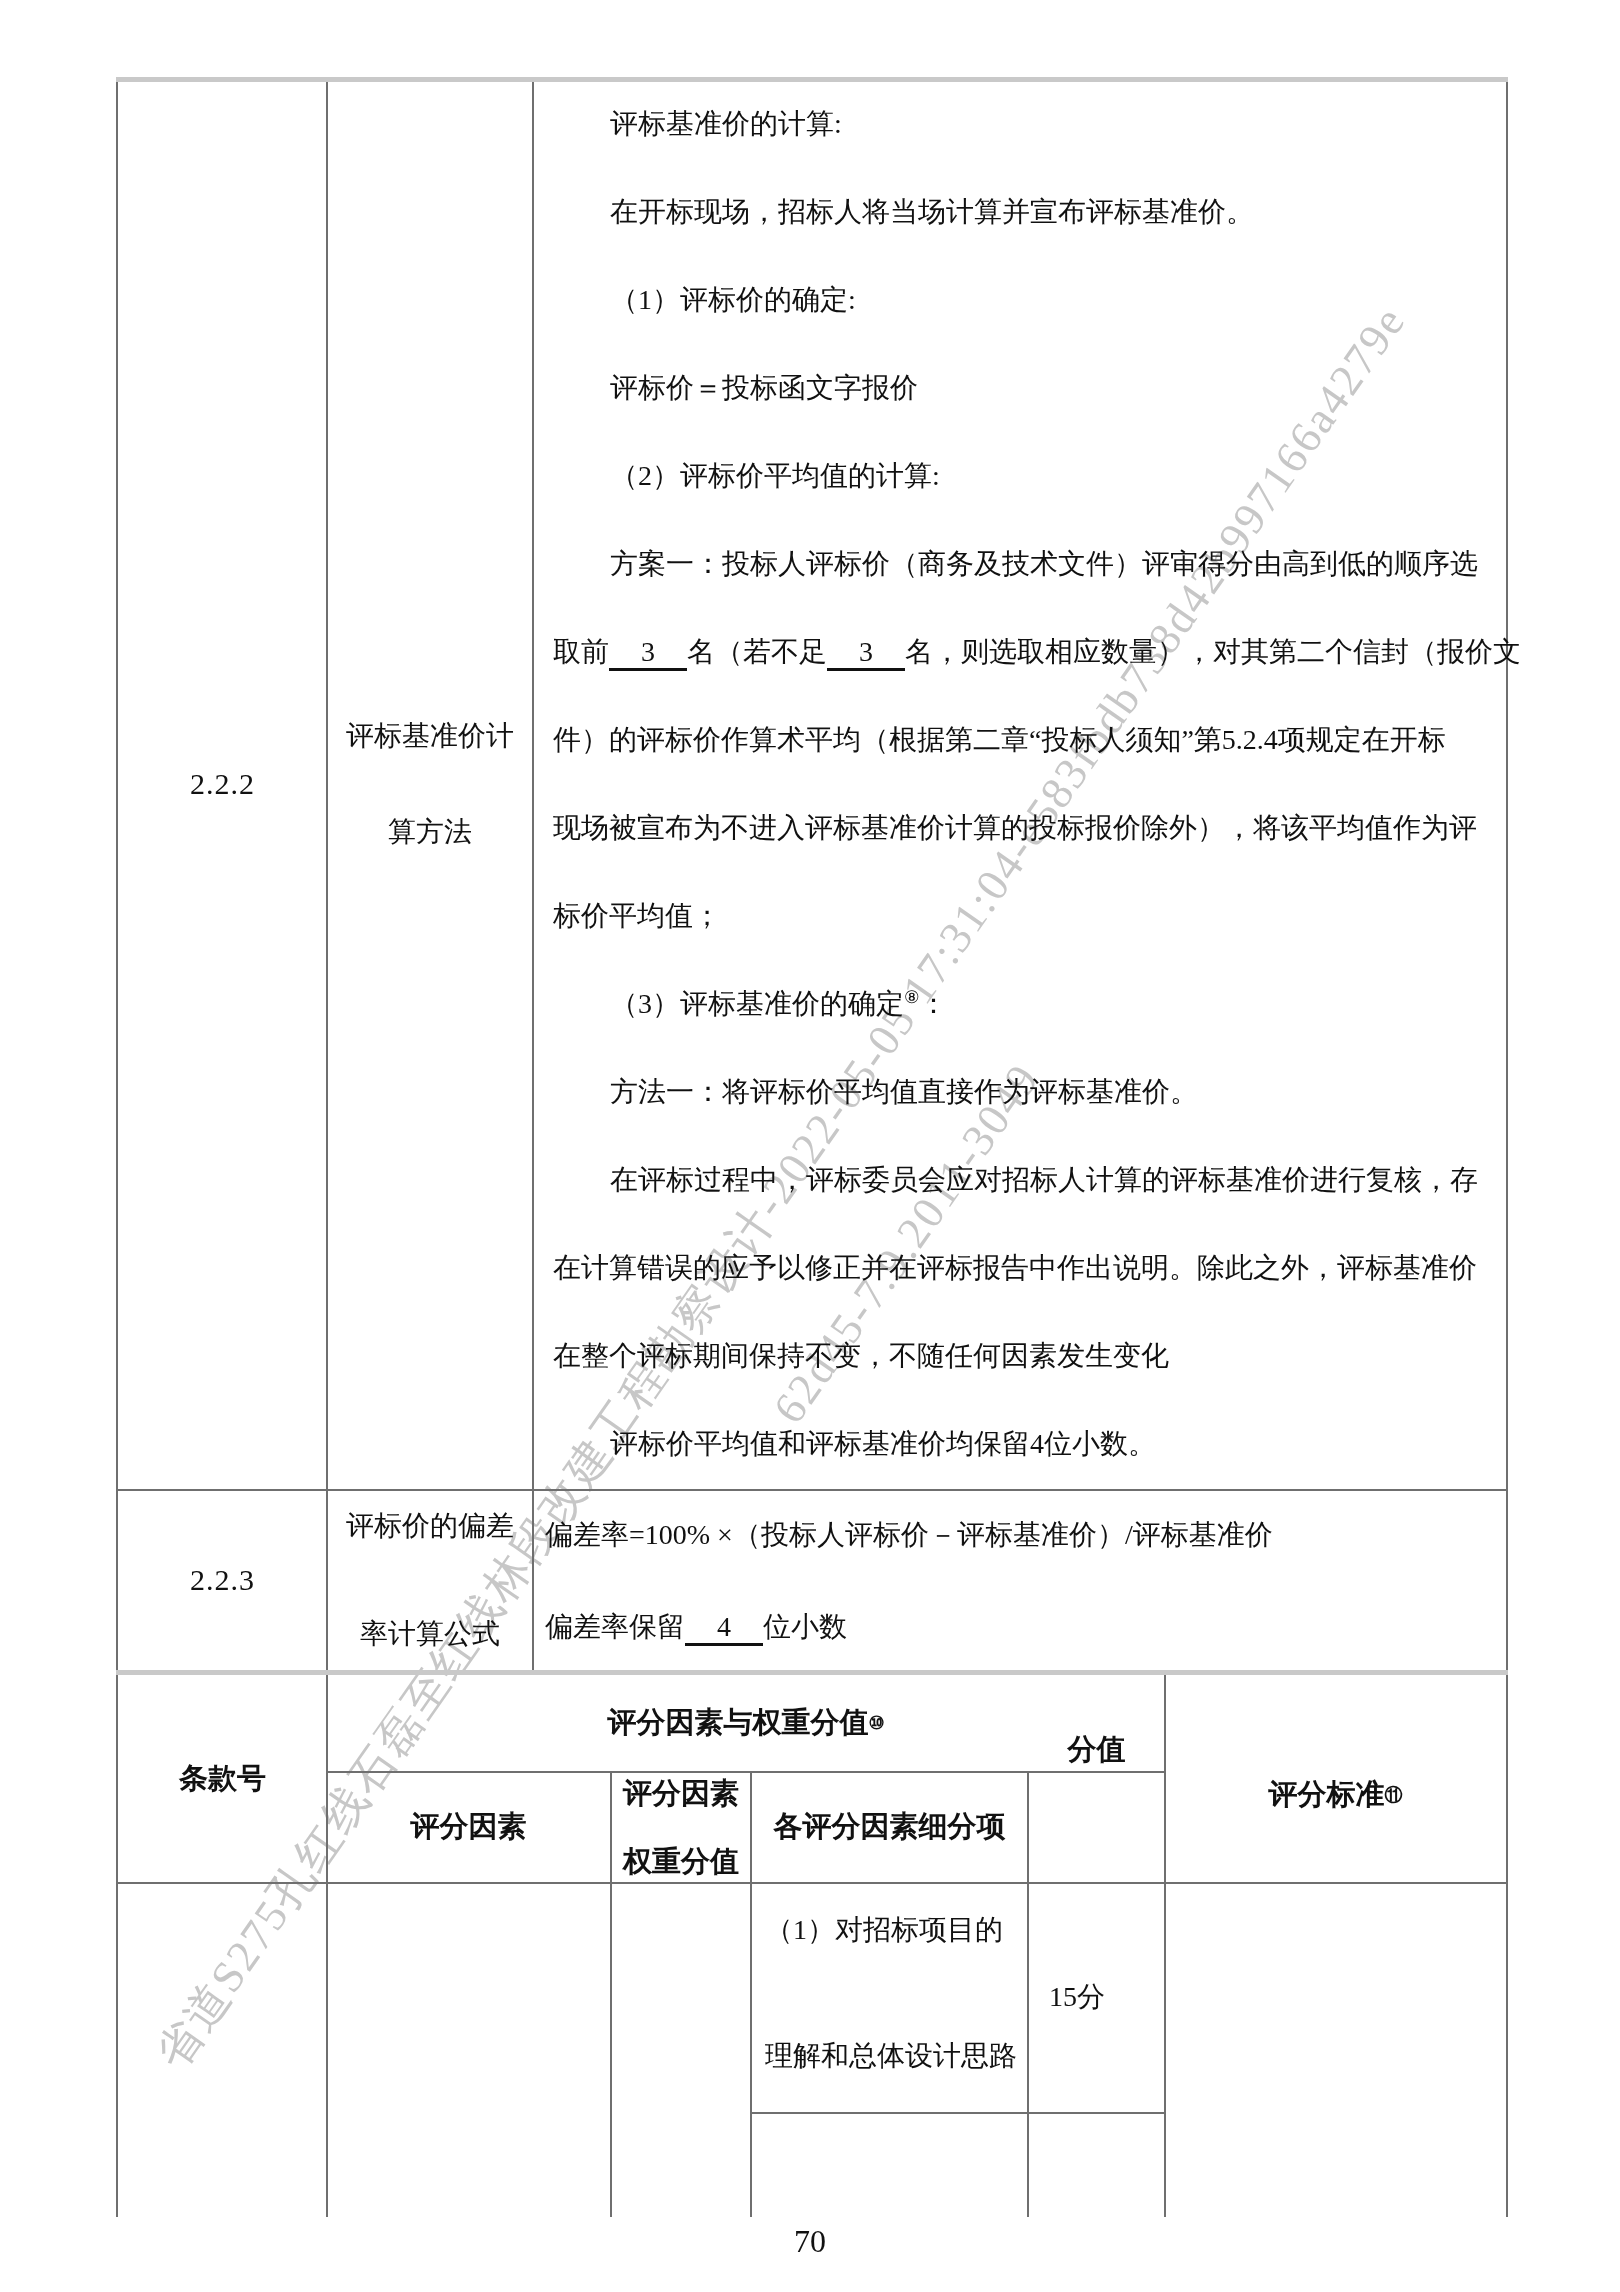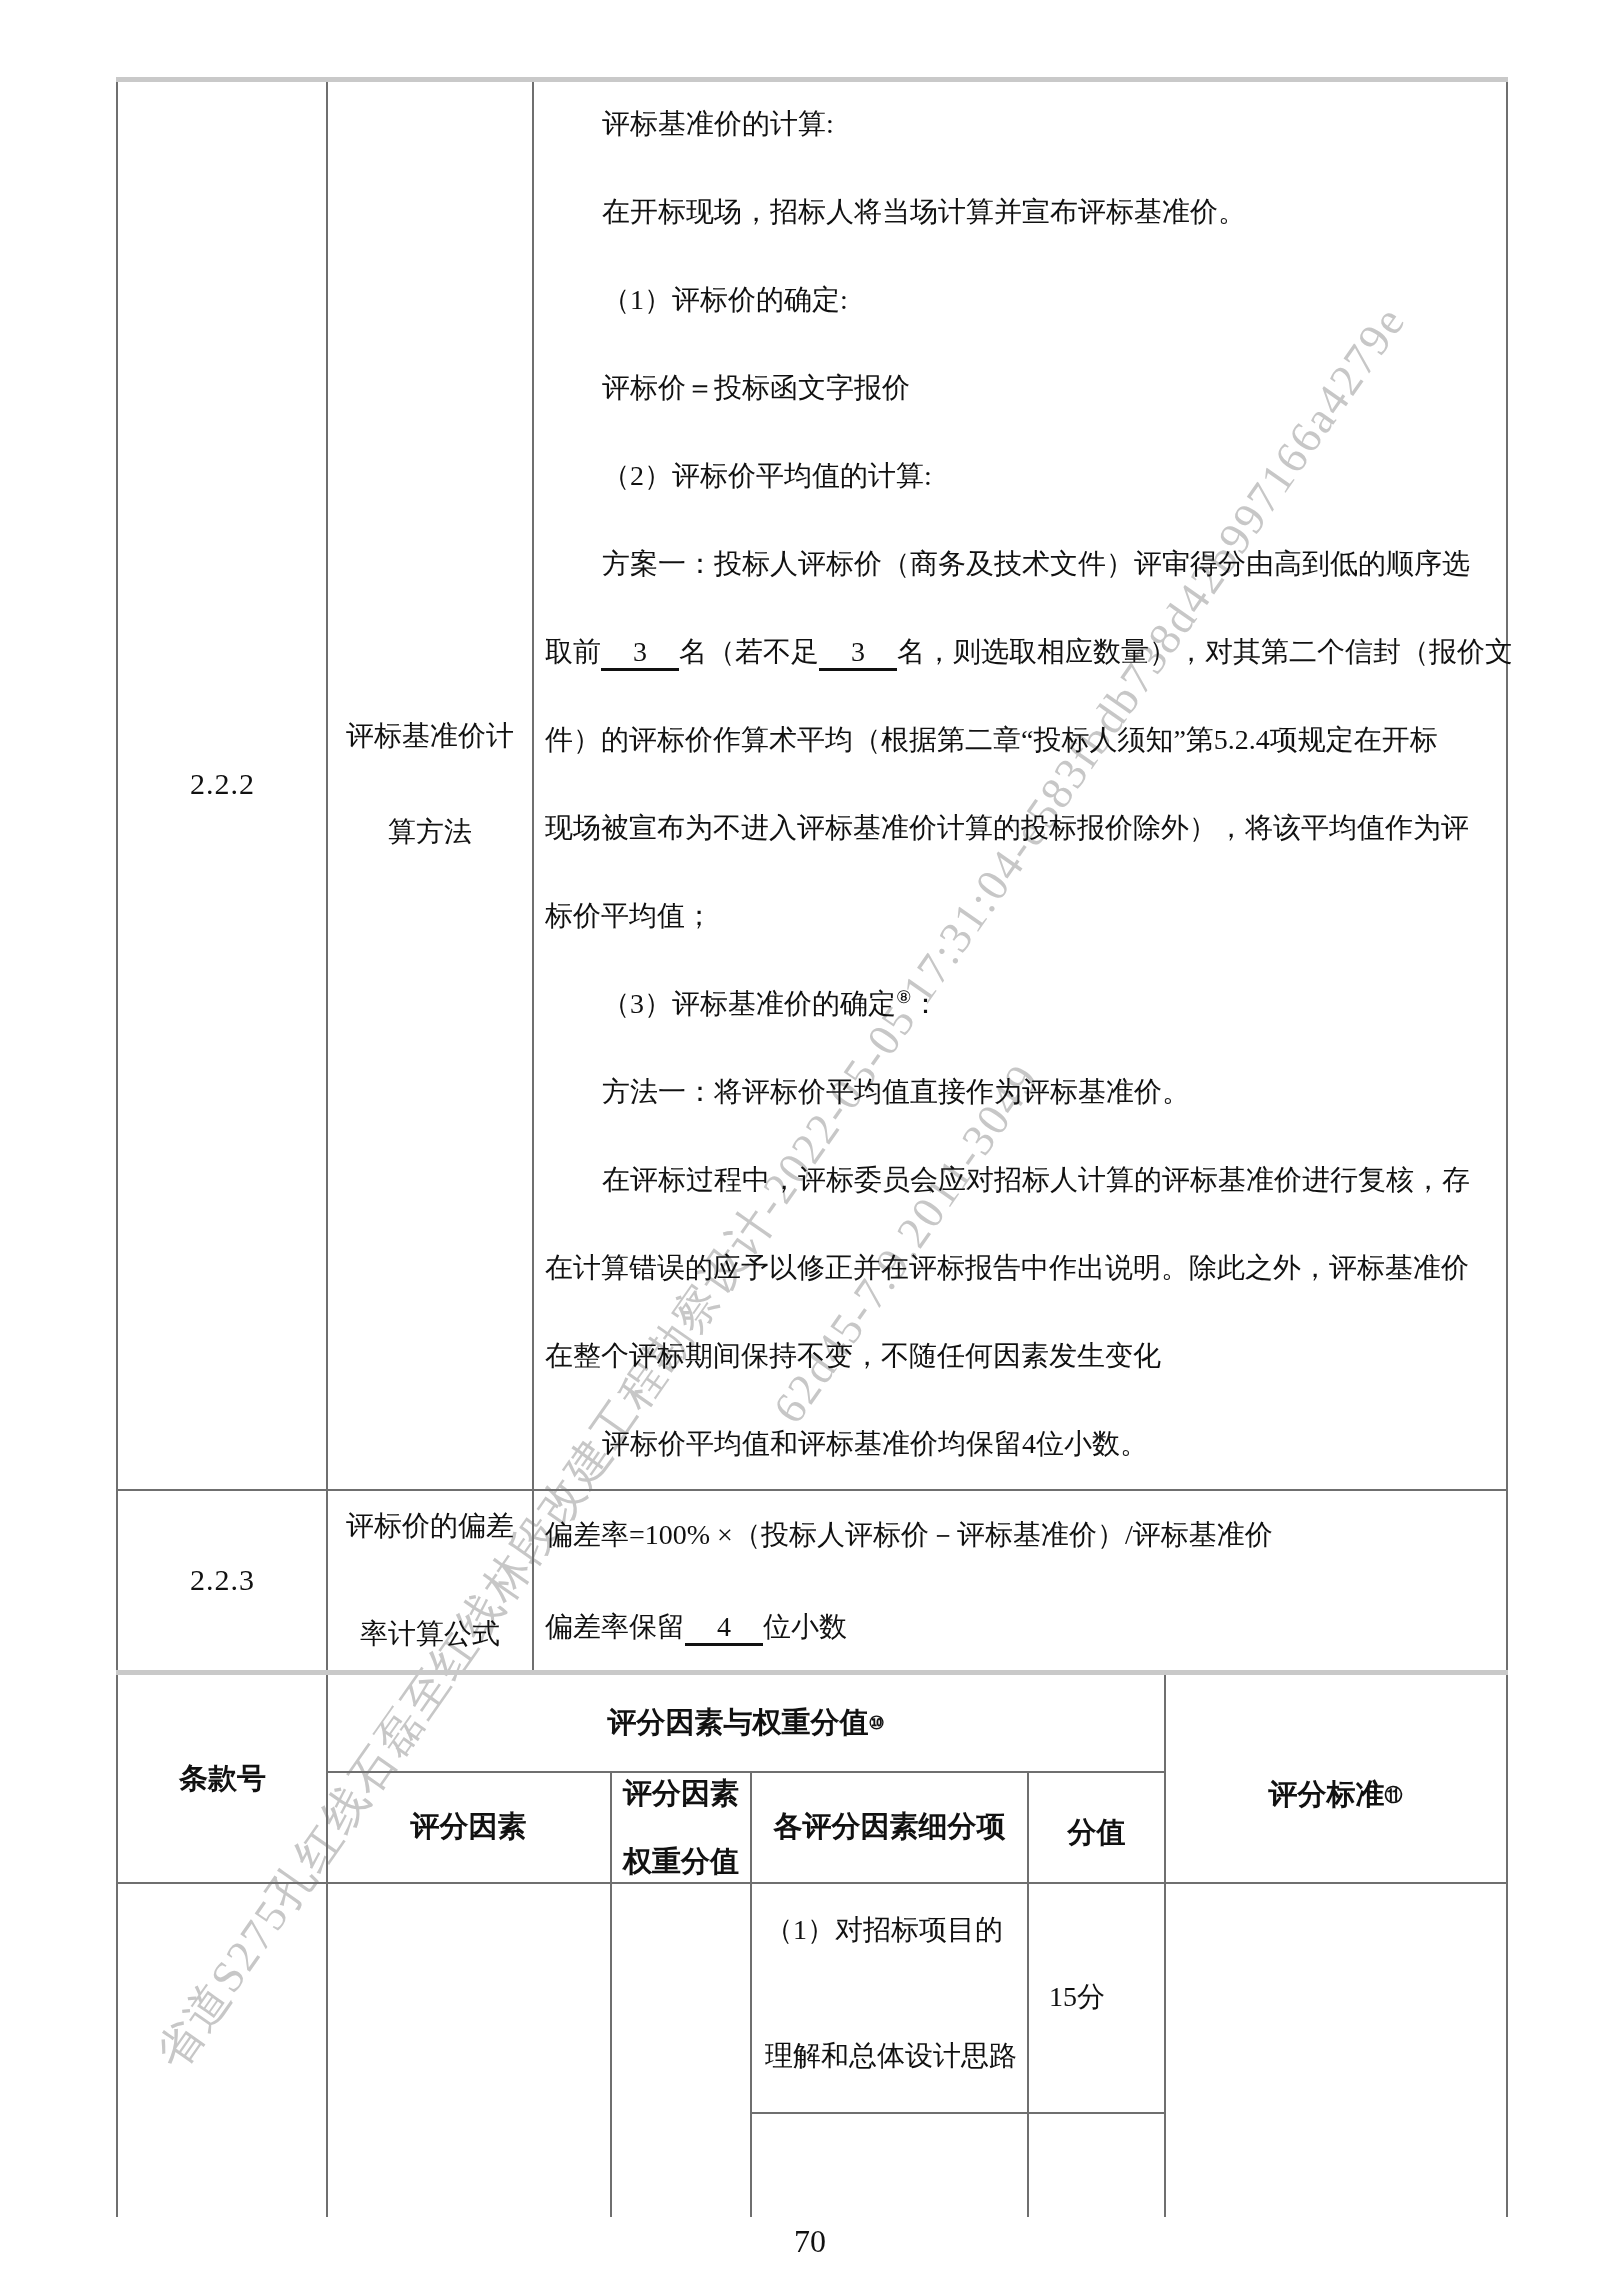--- a/index.html
+++ b/index.html
@@ -33,20 +33,21 @@
   .cell{position:absolute;z-index:3;background:transparent;}
   .center{display:flex;align-items:center;justify-content:center;text-align:center;}
   .vcol{display:flex;flex-direction:column;align-items:center;justify-content:center;text-align:center;gap:12px;}
   .body-txt{font-size:28px;}
   .clause-num{font-size:30px;letter-spacing:1px;}
   .hdr{font-weight:bold;font-size:29px;}
   .lines .ln{
     height:88px;line-height:88px;
     white-space:nowrap;
     font-size:28px;
+    margin-left:8px;
   }
   .lines2 .ln{height:92px;line-height:92px;white-space:nowrap;font-size:28px;}
   .ln.ind{padding-left:57px;}
   .u{
     display:inline-block;
     min-width:78px;
     text-align:center;
     border-bottom:3.9px solid #111;
     line-height:1.1;
   }
@@ -139,21 +140,21 @@
 
   <div class="cell center hdr" style="left:328px;top:1771px;width:281px;height:111px;">评分因素</div>
 
   <div class="cell vcol wtlines" style="left:612px;top:1771px;width:138px;height:111px;">
     <div>评分因素</div>
     <div>权重分值</div>
   </div>
 
   <div class="cell center hdr" style="left:752px;top:1771px;width:275px;height:111px;">各评分因素细分项</div>
 
-  <div class="cell center hdr" style="left:1029px;top:1785px;width:135px;height:95px;">分值</div>
+  <div class="cell center hdr" style="left:1029px;top:1702px;width:135px;height:95px;">分值</div>
 
   <div class="cell itemlines" style="left:765px;top:1874px;width:263px;height:238px;display:flex;flex-direction:column;justify-content:space-between;">
     <div class="ln">（1）对招标项目的</div>
     <div class="ln">理解和总体设计思路</div>
   </div>
 
   <div class="cell body-txt" style="left:1049px;top:1882px;width:114px;height:230px;display:flex;align-items:center;">15分</div>
 
   <div class="pageno">70</div>
 

